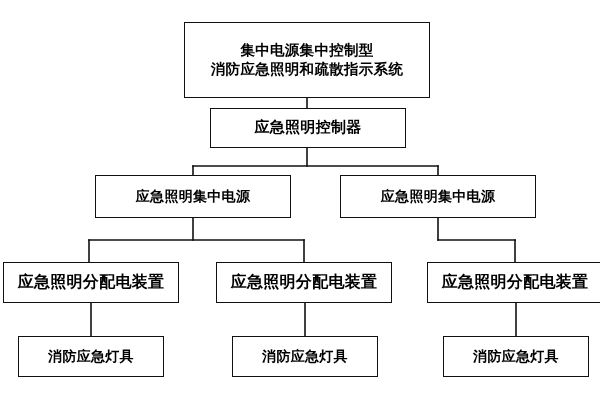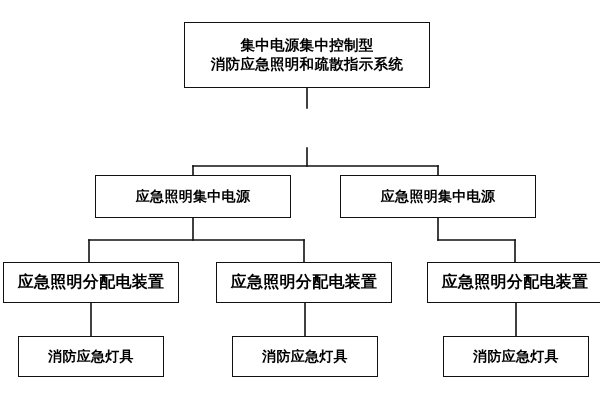--- a/index.html
+++ b/index.html
@@ -64,23 +64,26 @@
       <polyline points="89,240 304,240" fill="none" stroke="#111111" stroke-width="1.6" stroke-linecap="square" stroke-linejoin="miter"></polyline>
       <polyline points="89,240 89,262" fill="none" stroke="#111111" stroke-width="1.6" stroke-linecap="square" stroke-linejoin="miter"></polyline>
       <polyline points="304,240 304,262" fill="none" stroke="#111111" stroke-width="1.6" stroke-linecap="square" stroke-linejoin="miter"></polyline>
       <polyline points="438,218 438,240" fill="none" stroke="#111111" stroke-width="1.6" stroke-linecap="square" stroke-linejoin="miter"></polyline>
       <polyline points="438,240 515,240" fill="none" stroke="#111111" stroke-width="1.6" stroke-linecap="square" stroke-linejoin="miter"></polyline>
       <polyline points="515,240 515,262" fill="none" stroke="#111111" stroke-width="1.6" stroke-linecap="square" stroke-linejoin="miter"></polyline>
       <polyline points="91,303 91,336" fill="none" stroke="#111111" stroke-width="1.6" stroke-linecap="square" stroke-linejoin="miter"></polyline>
       <polyline points="305,303 305,336" fill="none" stroke="#111111" stroke-width="1.6" stroke-linecap="square" stroke-linejoin="miter"></polyline>
       <polyline points="516,303 516,336" fill="none" stroke="#111111" stroke-width="1.6" stroke-linecap="square" stroke-linejoin="miter"></polyline>
     </svg>
-<div class="node lvl-root" style="left: 184px; top: 22px; width: 246px; height: 66px;">
+<div class="node lvl-root" style="left: 184px; top: 22px; width: 246px; height: 76px;">
       <span class="label">集中电源集中控制型
 消防应急照明和疏散指示系统</span>
+    </div>
+    <div class="node lvl-controller" style="left: 210px; top: 108px; width: 196px; height: 40px;">
+      <span class="label">应急照明控制器</span>
     </div>
     <div class="node lvl-supply" style="left: 95px; top: 175px; width: 196px; height: 43px;">
       <span class="label">应急照明集中电源</span>
     </div>
     <div class="node lvl-supply" style="left: 340px; top: 175px; width: 196px; height: 43px;">
       <span class="label">应急照明集中电源</span>
     </div>
     <div class="node lvl-dist" style="left: 3px; top: 262px; width: 176px; height: 41px;">
       <span class="label">应急照明分配电装置</span>
     </div>

